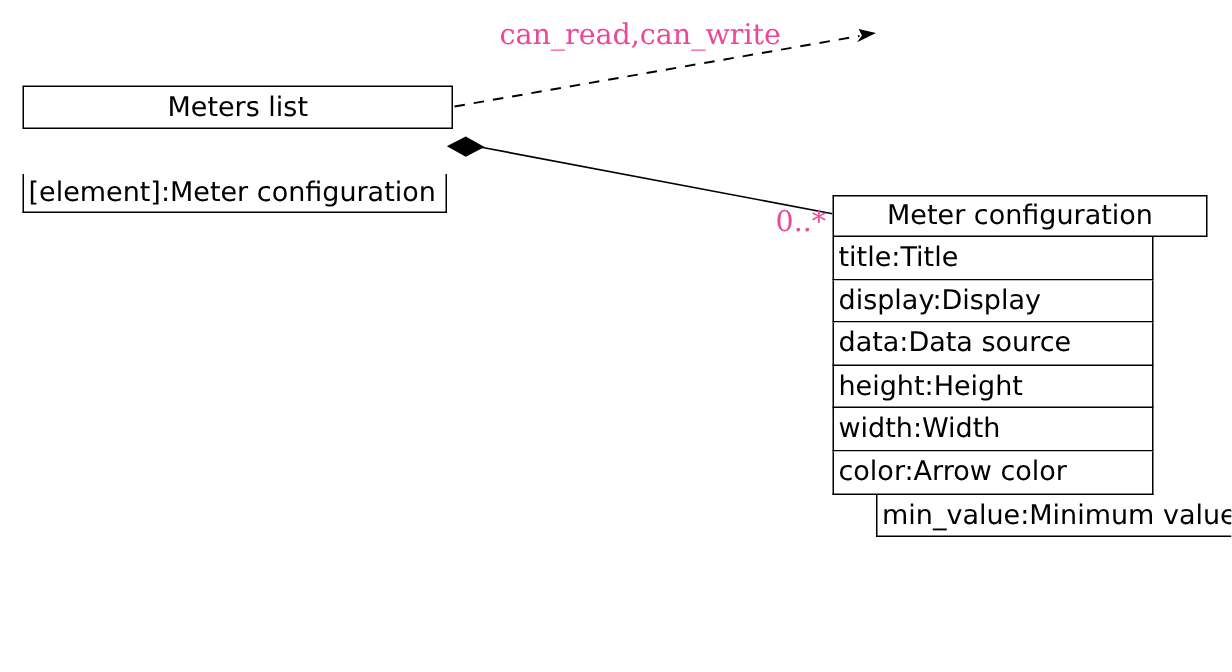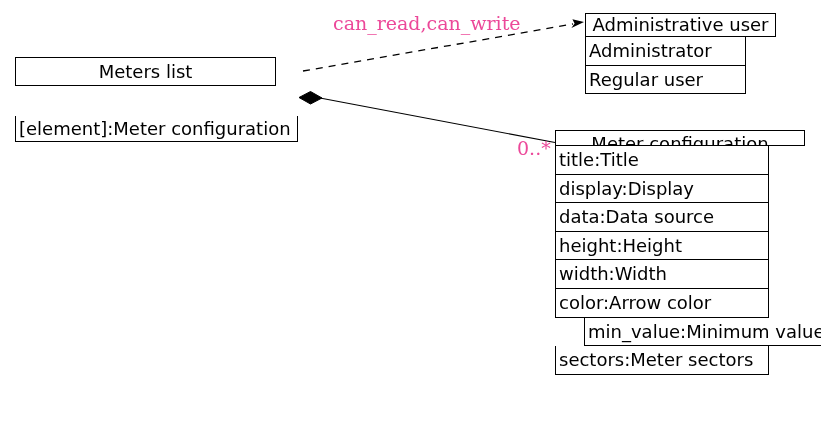--- a/index.html
+++ b/index.html
@@ -20,31 +20,31 @@
     color:#000000;
     white-space:nowrap;
     overflow:hidden;
   }
   .row + .row{border-top:0;}
   .hdr{text-align:center;}
   .attr{text-align:left;padding-left:3px;}
 
   
   #node-meters-list{left:15px;top:57px;}
-  #node-meters-list .hdr{width:261px;height:29px;line-height:27px;text-align:center;}
+  #node-meters-list .hdr{width:287px;height:29px;line-height:27px;text-align:center;}
   #node-meters-list .attr{width:283px;height:26px;line-height:25px;margin-top:30px;}
 
   
   #node-admin-user{left:585px;top:13px;}
   #node-admin-user .hdr{width:191px;height:24px;line-height:22px;}
   #node-admin-user .attr{width:161px;height:28.5px;line-height:27px;}
 
   
   #node-meter-config{left:555px;top:130px;}
-  #node-meter-config .hdr{width:250px;height:16px;line-height:26px;}
+  #node-meter-config .hdr{width:250px;height:28px;line-height:26px;}
   #node-meter-config .attr{width:214px;height:28.6px;line-height:28px;}
   #node-meter-config .attr.wide{width:260px;margin-left:29px;}
 
   .edge-label{
     position:absolute;
     font-family:"DejaVu Serif","Liberation Serif",serif;
     font-size:19px;
     color:#ec4899;
     white-space:nowrap;
   }
@@ -67,34 +67,28 @@
       <line x1="320" y1="98" x2="555" y2="142.5" stroke="#000000" stroke-width="1.1"></line>
       <polygon points="299,97.5 310.5,91.5 322,98 310.5,104" fill="#000000" stroke="#000000"></polygon>
     </g>
   </svg>
 
   <div class="node" id="node-meters-list">
     <div class="row hdr">Meters list</div>
     <div class="row attr">[element]:Meter configuration</div>
   </div>
 
-  <div class="node" id="node-admin-user">
-    <div class="row hdr">Administrative user</div>
-    <div class="row attr">Administrator</div>
-    <div class="row attr">Regular user</div>
-  </div>
 
   <div class="node" id="node-meter-config">
     <div class="row hdr">Meter configuration</div>
     <div class="row attr">title:Title</div>
     <div class="row attr">display:Display</div>
     <div class="row attr">data:Data source</div>
     <div class="row attr">height:Height</div>
     <div class="row attr">width:Width</div>
     <div class="row attr">color:Arrow color</div>
     <div class="row attr wide">min_value:Minimum value</div>
-    <div class="row attr">sectors:Meter sectors</div>
   </div>
 
   <div class="edge-label" id="label-permissions">can_read,can_write</div>
   <div class="edge-label" id="label-multiplicity">0..*</div>
 
 </div>
 
 </body></html>

